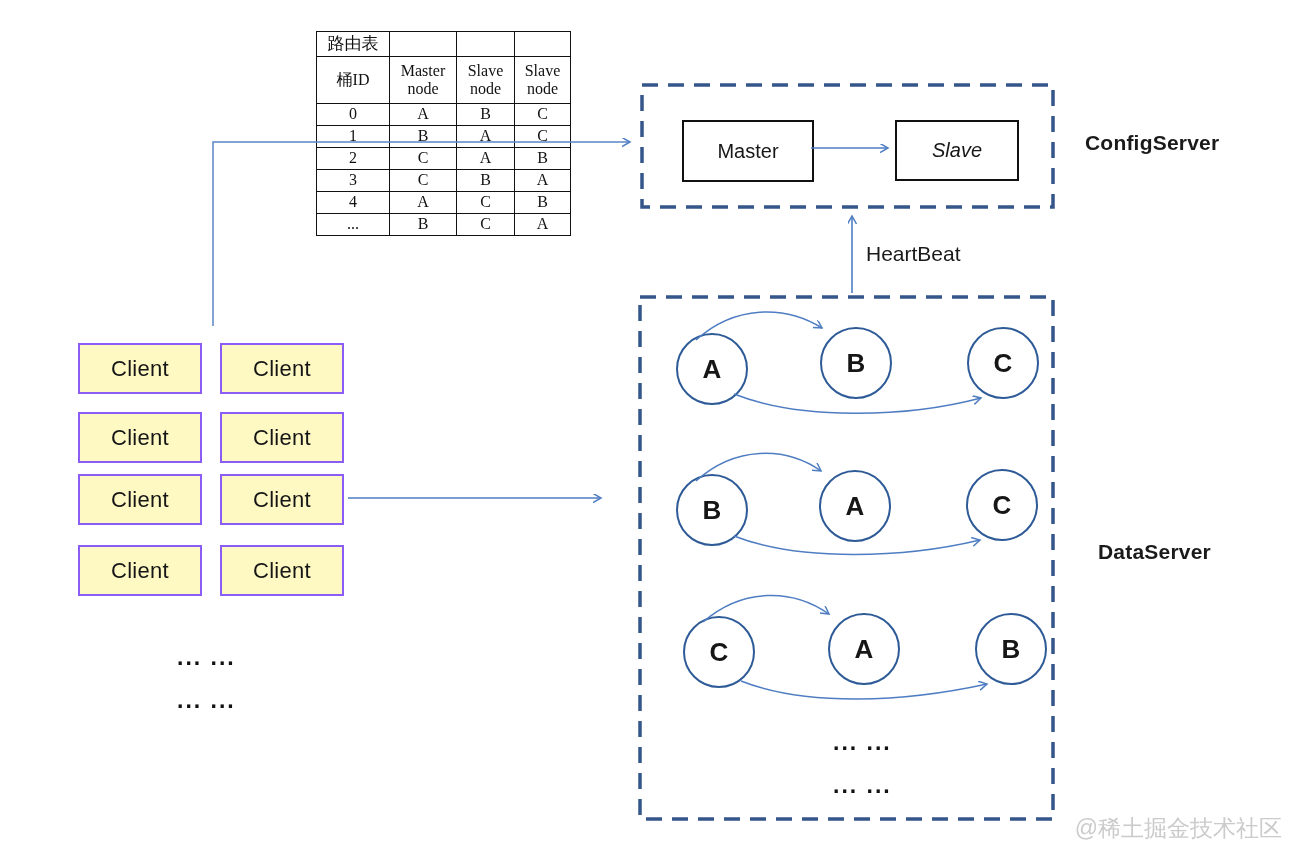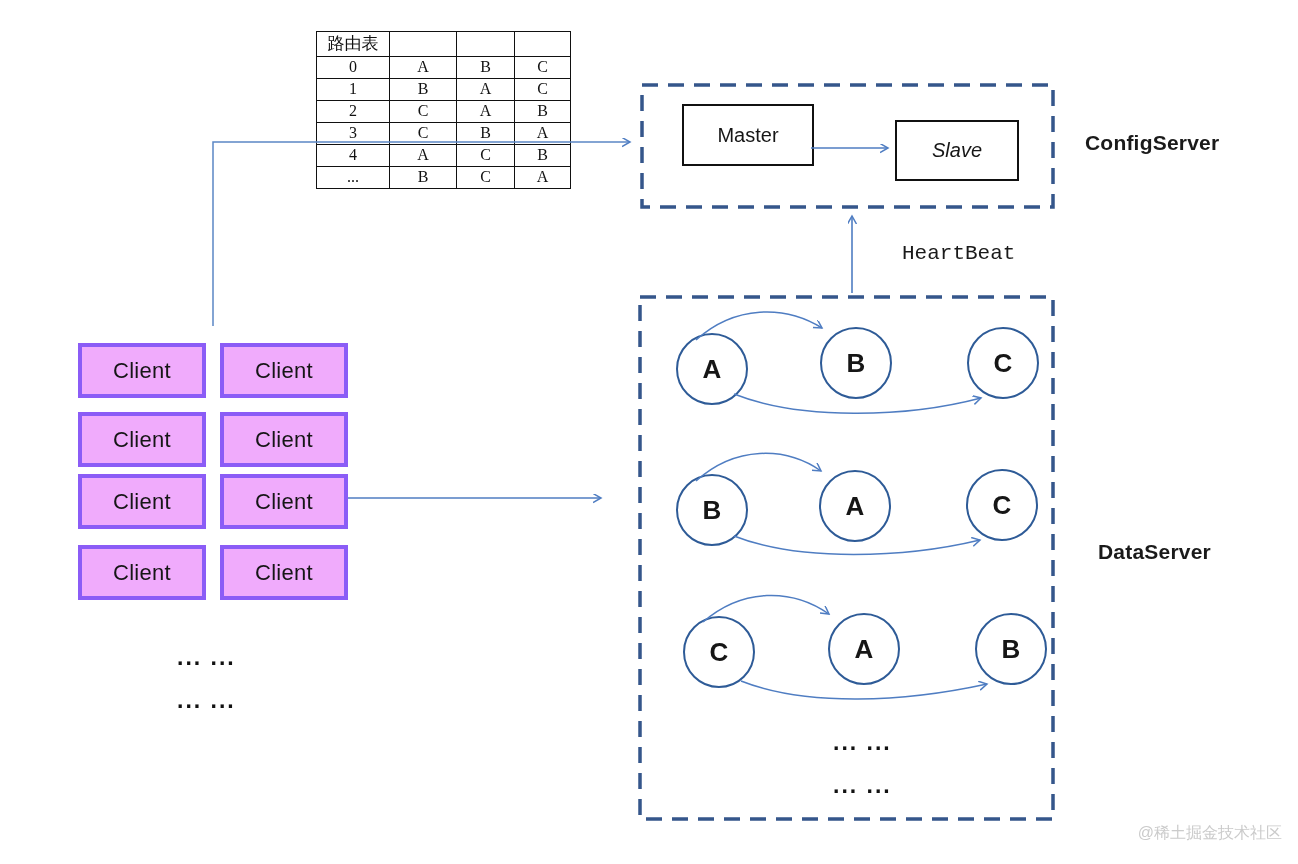--- a/index.html
+++ b/index.html
@@ -16,23 +16,23 @@
   .routing-table td{
     border:1.6px solid #111;text-align:center;vertical-align:middle;
     font-size:16px;line-height:1.15;padding:0 2px;background:#fff;
   }
   .routing-table .r-title td{height:24px;font-size:17px;}
   .routing-table .r-head td{height:46px;font-size:16px;}
   .routing-table .r-data td{height:21px;}
   .col-id{width:68px;margin-top:48px;} .col-m{width:62px;} .col-s1{width:53px;} .col-s2{width:51px;}
   
   .client-box{
-    position:absolute;width:120px;height:47px;border:4px solid #8b5cf6;
+    position:absolute;width:120px;height:47px;border:2px solid #8b5cf6;
     display:flex;align-items:center;justify-content:center;
-    font-size:22px;color:#161616;background:#f0abfc;z-index:1;letter-spacing:0.3px;
+    font-size:22px;color:#161616;background:#fef9c3;z-index:1;letter-spacing:0.3px;
   }
   
   .node-box{
     position:absolute;border:2.5px solid #111;background:#fff;
     display:flex;align-items:center;justify-content:center;
     font-size:20px;color:#161616;z-index:1;
   }
   
   .node-circle{
     position:absolute;width:68px;height:68px;border-radius:50%;
@@ -43,38 +43,44 @@
   .big-label{
     position:absolute;font-size:21px;font-weight:600;color:#1a1a1a;z-index:1;
     letter-spacing:0.2px;
   }
   .hb-label{position:absolute;font-size:21px;font-weight:500;color:#1a1a1a;z-index:1;}
   .ellipsis{
     position:absolute;font-size:23px;font-weight:700;color:#111;z-index:1;
     letter-spacing:2px;white-space:nowrap;
   }
   .watermark{
-    position:absolute;right:16px;bottom:20px;font-size:16px;color:#CBCBCB;z-index:1;
+    position:absolute;right:16px;bottom:20px;font-size:23px;color:#CBCBCB;z-index:1;
   }
   
   .wires{position:absolute;left:0;top:0;z-index:2;pointer-events:none;}
 </style>
 </head>
 <body>
 
 <div class="canvas">
 
   <table class="routing-table">
     <tbody>
         <tr class="r-title">
       <td class="col-id">路由表</td>
       <td class="col-m"></td>
       <td class="col-s1"></td>
       <td class="col-s2"></td>
     </tr>
+    <tr class="r-head">
+      <td>桶ID</td>
+      <td>Master node</td>
+      <td>Slave node</td>
+      <td>Slave node</td>
+    </tr>
     <tr class="r-data">
       <td>0</td>
       <td>A</td>
       <td>B</td>
       <td>C</td>
     </tr>
     <tr class="r-data">
       <td>1</td>
       <td>B</td>
       <td>A</td>
@@ -128,29 +134,29 @@
   <div class="client-box" style="left:78px;top:545px;">
       <span>Client</span>
     </div>
   <div class="client-box" style="left:220px;top:545px;">
       <span>Client</span>
     </div>
 
   <div class="ellipsis" style="left:177px;top:644px;">... ...</div>
   <div class="ellipsis" style="left:177px;top:687px;">... ...</div>
 
-  <div class="node-box" style="left:682px;top:104px;width:128px;height:58px;">
+  <div class="node-box" style="left:682px;top:120px;width:128px;height:58px;">
     <span>Master</span>
   </div>
   <div class="node-box" style="left:895px;top:120px;width:120px;height:57px;font-style:italic;">
     <span>Slave</span>
   </div>
   <div class="big-label" style="left:1085px;top:131px;">ConfigServer</div>
 
-  <div class="hb-label" style="left:902px;top:242px;font-family:Liberation Mono, monospace;">HeartBeat</div>
+  <div class="hb-label" style="left:866px;top:242px;">HeartBeat</div>
 
   <div class="node-circle" style="left:676px;top:333px;">
       <span>A</span>
     </div>
   <div class="node-circle" style="left:820px;top:327px;">
       <span>B</span>
     </div>
   <div class="node-circle" style="left:967px;top:327px;">
       <span>C</span>
     </div>

